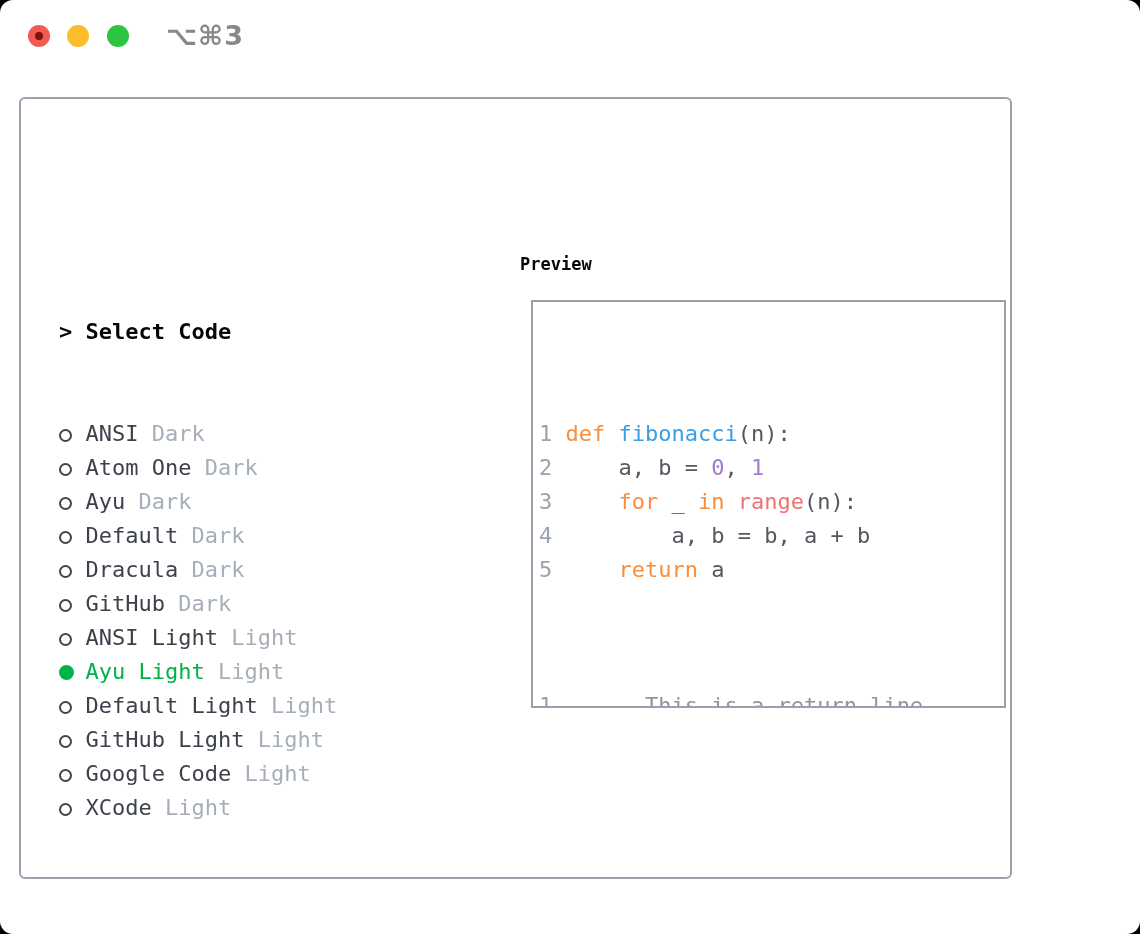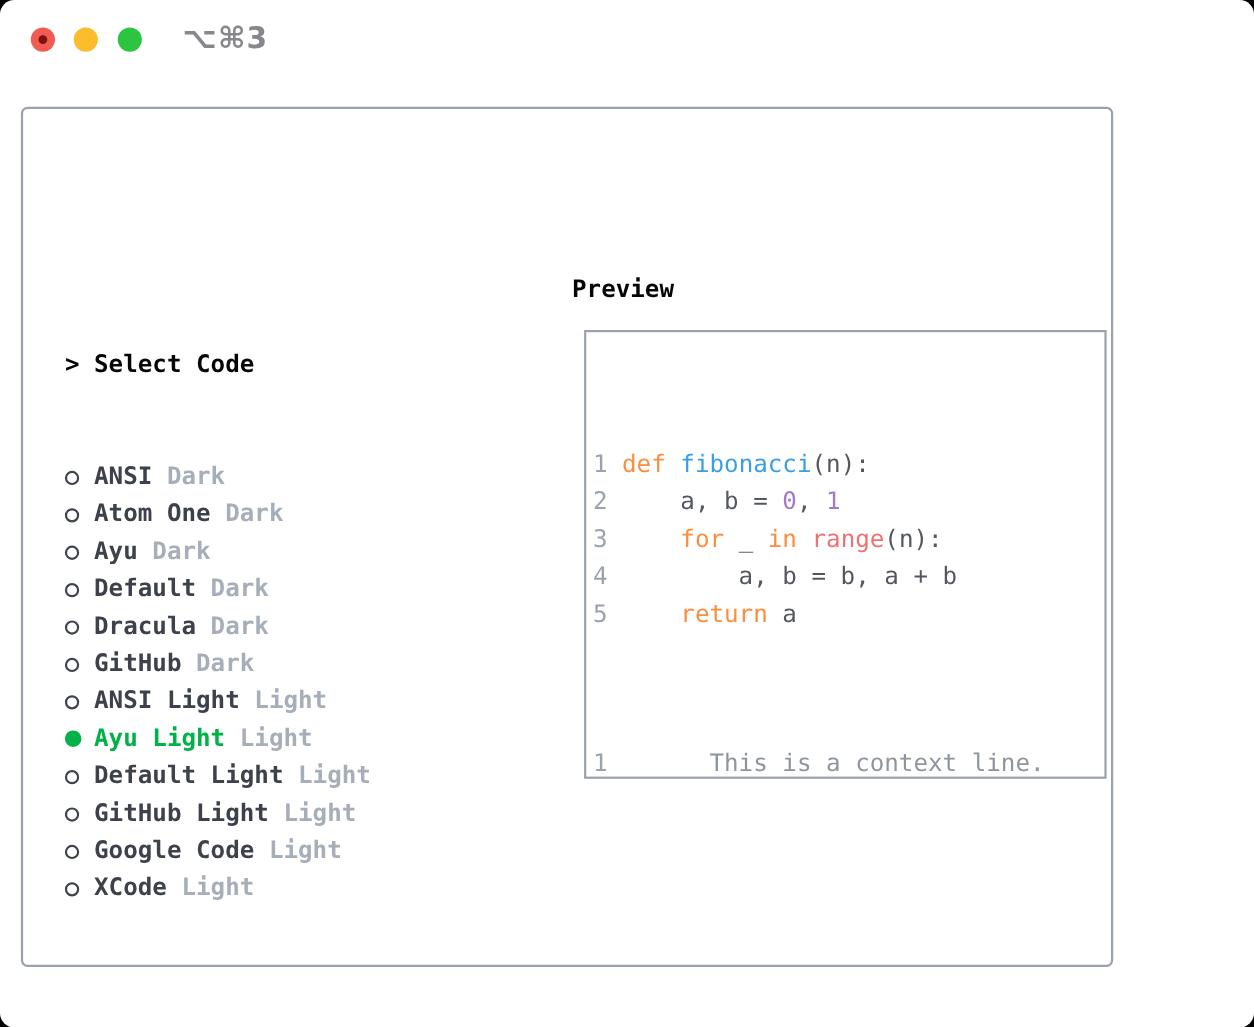--- a/index.html
+++ b/index.html
@@ -50,44 +50,44 @@
   .main-box{
     position:absolute;left:19px;top:97px;width:993px;height:782px;
     border:2px solid var(--c-border);border-radius:6px;box-sizing:border-box;
     background:#fff;
   }
   
   .left-col{
     position:absolute;left:38px;top:148px;
     font-size:22px;line-height:34px;color:var(--c-itemtext);white-space:pre;
   }
-  .row{height:34px;font-weight:bold;}
+  .row{height:34px;}
   .hdr-row{font-weight:bold;color:var(--c-header);}
   .cursor-cell,.radio-cell{display:inline-block;width:26.5px;vertical-align:top;}
   .radio{
     display:inline-block;width:13px;height:13px;box-sizing:border-box;
     border:2px solid #3e434d;border-radius:50%;transform:translateY(1px);
   }
   .radio.on{
     width:15px;height:15px;border:none;background:var(--c-accent);
   }
   .sel-name{color:var(--c-accent);}
   .variant{color:var(--c-muted);}
   
   .preview-label{
     position:absolute;left:499px;top:148px;
-    font-size:22px;line-height:34px;font-weight:bold;color:var(--c-header);
+    font-size:17px;line-height:34px;font-weight:bold;color:var(--c-header);
   }
   .preview-box{
     position:absolute;left:510px;top:201px;width:475px;height:408px;
     border:2px solid var(--c-border);box-sizing:border-box;background:#fff;
     overflow:hidden;
   }
   .code{
-    position:absolute;left:6px;top:36px;
+    position:absolute;left:6px;top:47px;
     font-size:22px;line-height:34px;white-space:pre;color:var(--c-plain);
   }
   .code-row{height:34px;}
   .diff-block{margin-top:34px;}
   .ln{display:inline-block;width:26.5px;color:var(--c-linenum);}
   .tok-keyword{color:var(--c-keyword);}
   .tok-function{color:var(--c-function);}
   .tok-builtin{color:var(--c-builtin);text-align:right;}
   .tok-number{color:var(--c-number);}
   .tok-plain{color:var(--c-plain);}
@@ -116,18 +116,18 @@
       
       
       
     </div>
 
     <div class="preview-label">Preview</div>
 
     <div class="preview-box">
       <div class="code">
         <div id="code-lines"><div class="code-row"><span class="ln">1</span><span class="tok-keyword">def</span><span class="tok-plain"> </span><span class="tok-function">fibonacci</span><span class="tok-plain">(n):</span></div><div class="code-row"><span class="ln">2</span><span class="tok-plain">    a, b = </span><span class="tok-number">0</span><span class="tok-plain">, </span><span class="tok-number">1</span></div><div class="code-row"><span class="ln">3</span><span class="tok-plain">    </span><span class="tok-keyword">for</span><span class="tok-plain"> _ </span><span class="tok-keyword">in</span><span class="tok-plain"> </span><span class="tok-builtin">range</span><span class="tok-plain">(n):</span></div><div class="code-row"><span class="ln">4</span><span class="tok-plain">        a, b = b, a + b</span></div><div class="code-row"><span class="ln">5</span><span class="tok-plain">    </span><span class="tok-keyword">return</span><span class="tok-plain"> a</span></div></div>
-        <div id="diff-lines" class="diff-block"><div class="code-row"><span class="ln">1</span><span class="tok-context">      This is a context line.</span></div></div>
+        <div id="diff-lines" class="diff-block"><div class="code-row"><span class="ln">1</span><span class="tok-context">      This is a return line.</span></div></div>
       </div>
     </div>
 
   </div>
 </div>
 
 </body></html>

